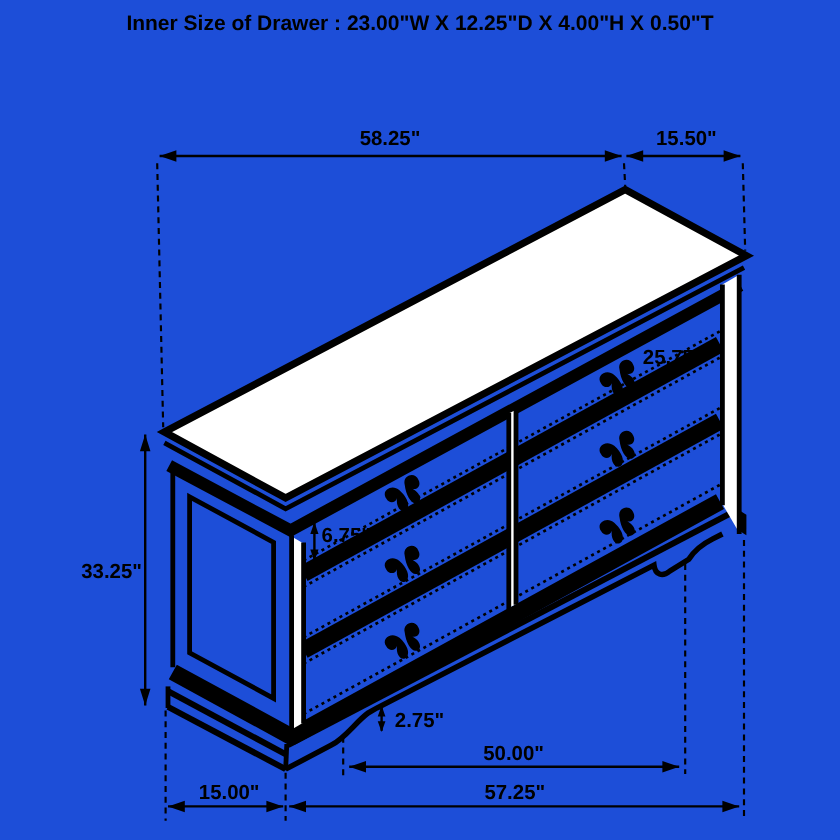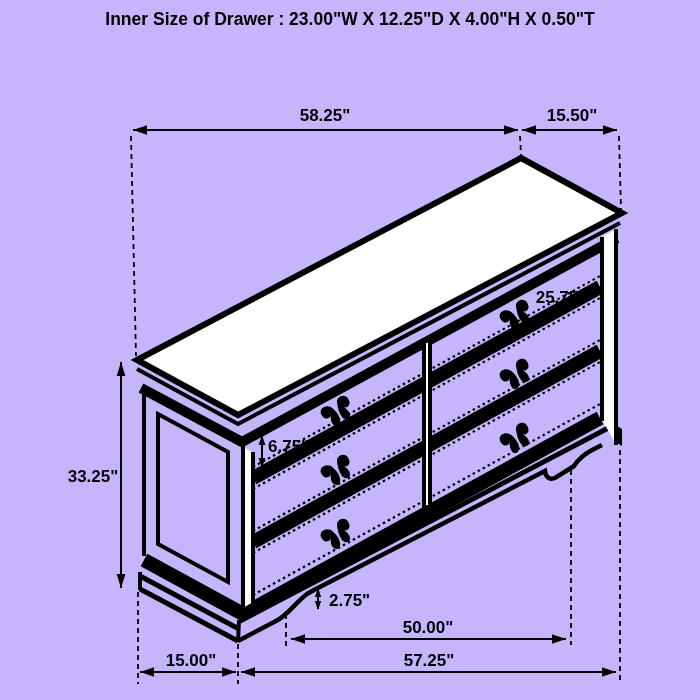--- a/index.html
+++ b/index.html
@@ -1,17 +1,17 @@
 <!DOCTYPE html>
 <html><head>
 <meta charset="utf-8">
 <style>
   html,body{margin:0;padding:0;background:#fff;}
   #stage{
-    position:relative;width:700px;height:700px;background:#c4b5fd;
+    position:relative;width:700px;height:700px;background:#1d4ed8;
     font-family:"Liberation Sans", sans-serif;overflow:hidden;
   }
   svg text{
     font-family:"Liberation Sans", sans-serif;
     font-weight:bold;fill:#000;
   }
   .dim-label{font-size:17px;}
   .title-label{font-size:17.5px;}
 </style>
 </head>

